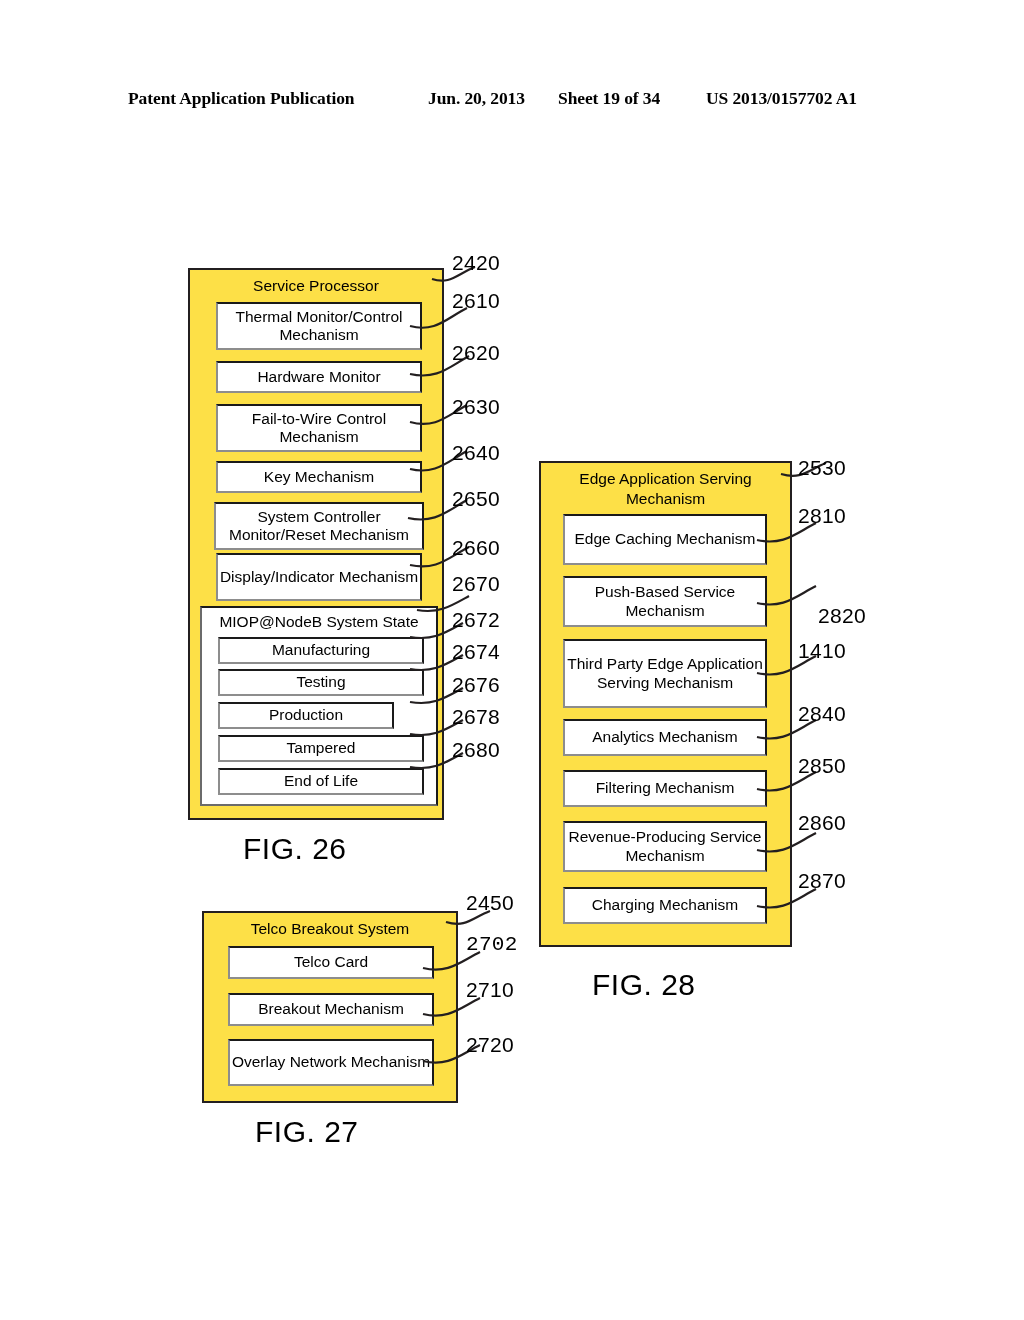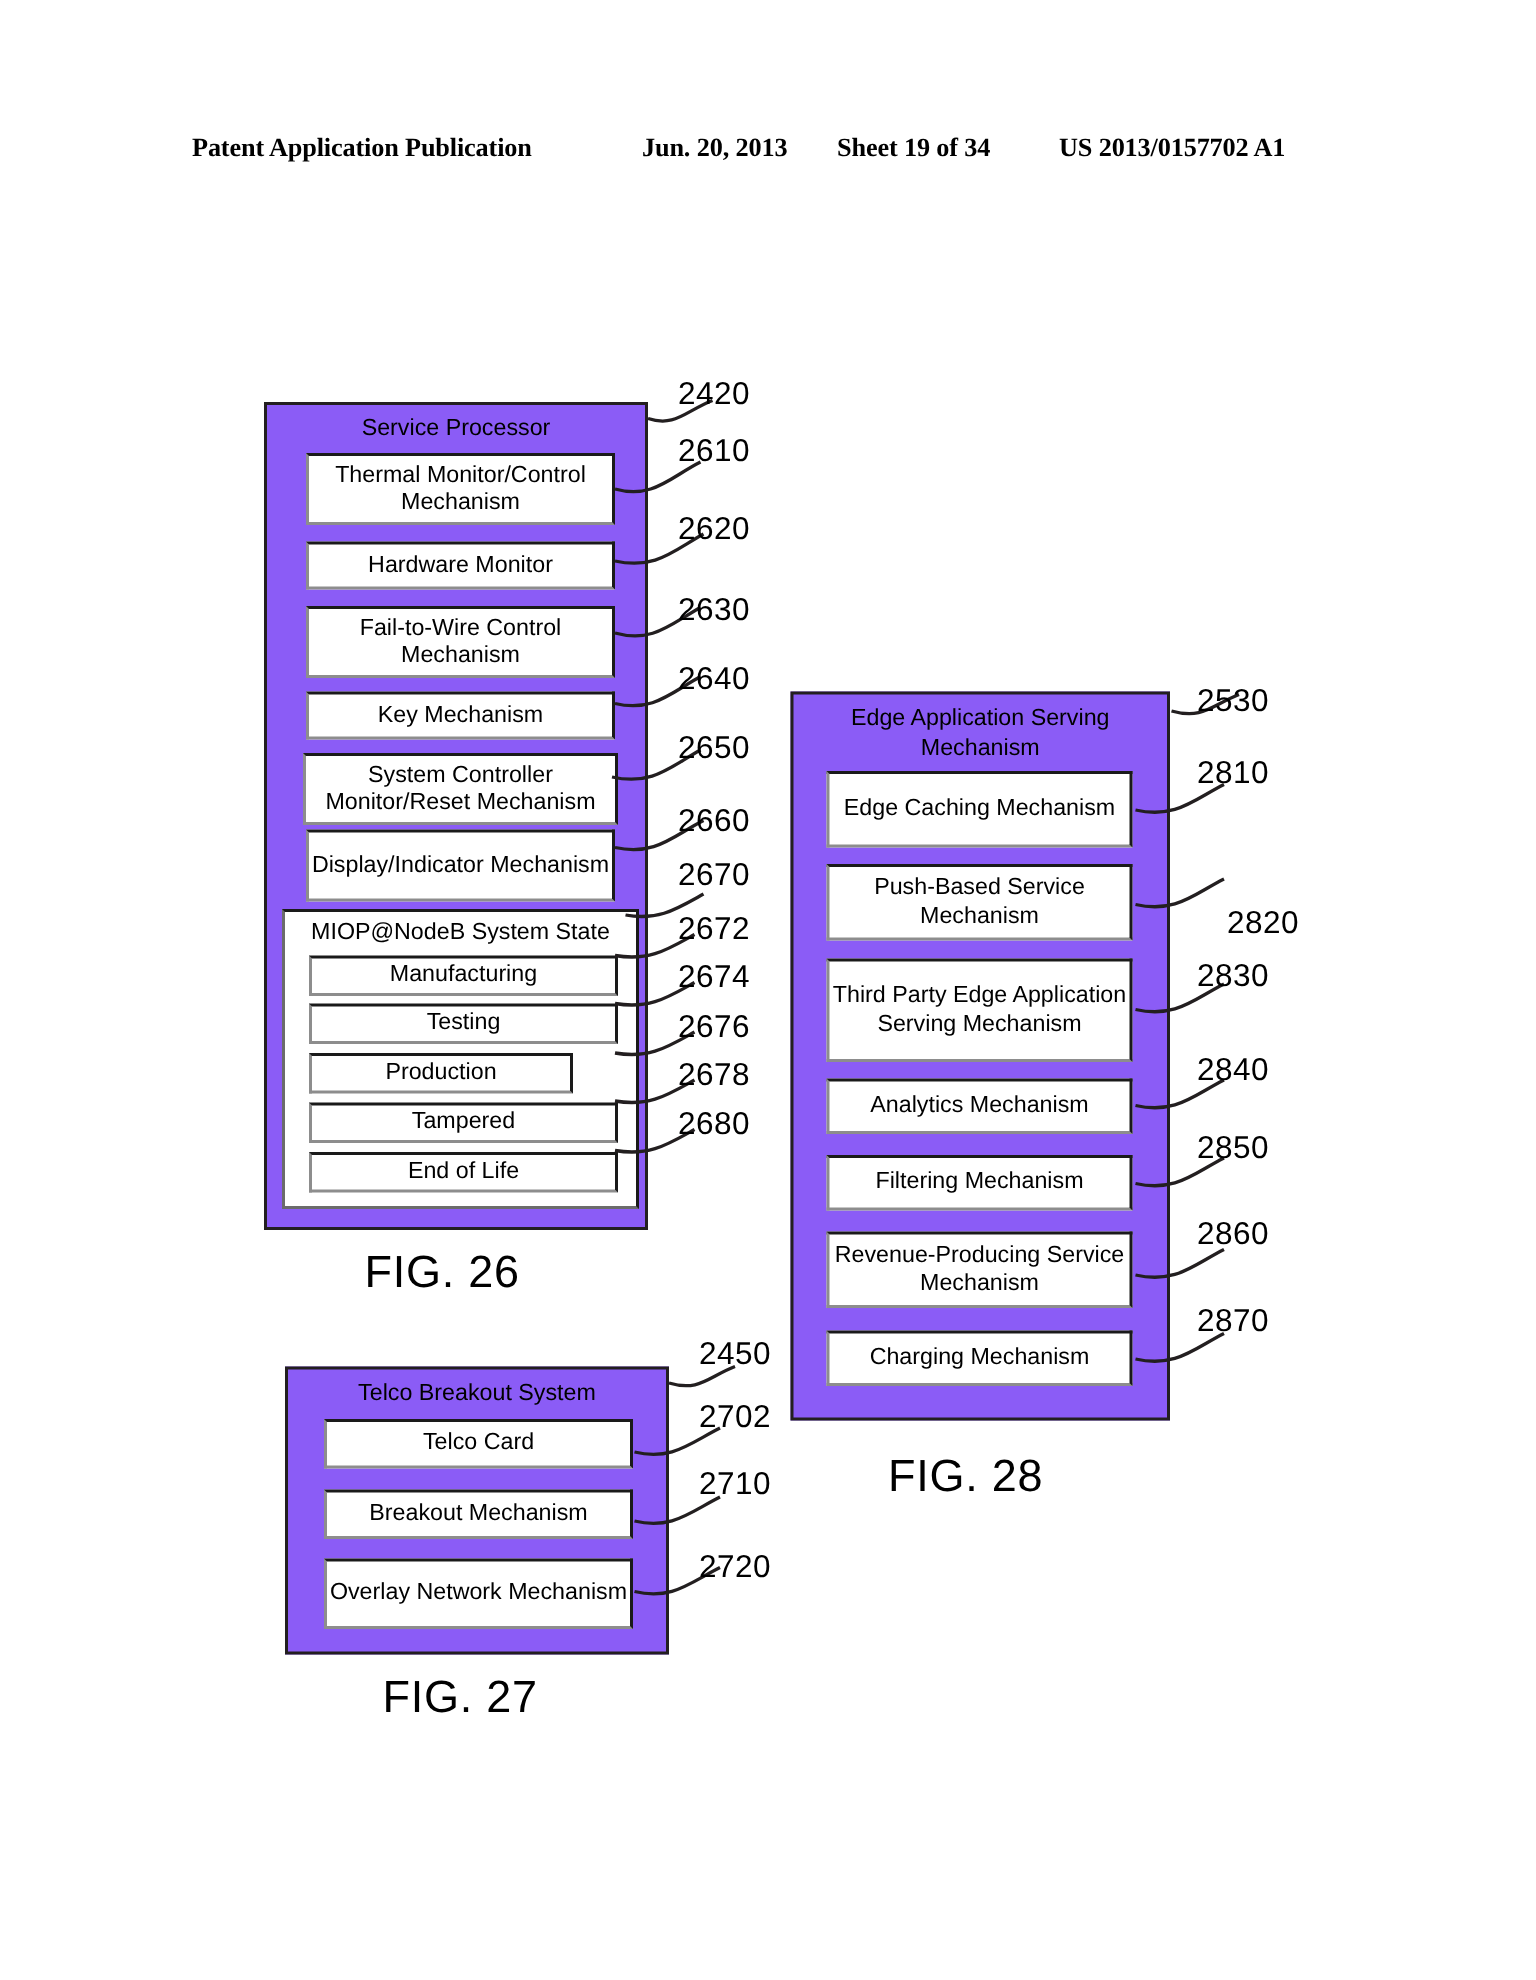--- a/index.html
+++ b/index.html
@@ -32,21 +32,22 @@
   .page-header .hdr-pub   { position: absolute; left: 0px;   top: 0; }
   .page-header .hdr-date  { position: absolute; left: 300px; top: 0; }
   .page-header .hdr-sheet { position: absolute; left: 430px; top: 0; }
   .page-header .hdr-num   { position: absolute; left: 578px; top: 0; }
 
   
   .fig-outer {
     position: absolute;
     box-sizing: border-box;
     border: 2.5px solid #231f20;
-    background: #8b5cf6;
+    background: #fde047;
+    margin-left: 12px;
   }
   .fig-outer-title {
     position: absolute;
     left: 0;
     right: 0;
     text-align: center;
     font-size: 15.5px;
     line-height: 19px;
     white-space: nowrap;
   }
@@ -217,21 +218,21 @@
 </div>
 
 <svg class="leader" style="left:418px; top:900px; width:120px; height:200px;" viewBox="0 0 120 200">
   <path d="M28,22 C48,28 54,18 72,11"></path>
   <path d="M5,68 C30,74 42,62 62,52"></path>
   <path d="M5,114 C30,120 42,108 62,98"></path>
   <path d="M5,161 C30,167 42,155 62,145"></path>
 </svg>
 
 <div class="ref-num" style="left:466px; top:892px;">2450</div>
-<div class="ref-num" style="left:466px; top:934px;">2702</div>
+<div class="ref-num" style="left:466px; top:934px;font-family:Liberation Mono, monospace;">2702</div>
 <div class="ref-num" style="left:466px; top:979px;">2710</div>
 <div class="ref-num" style="left:466px; top:1034px;">2720</div>
 
 <div class="fig-caption" style="left:255px; top:1115px;">FIG. 27</div>
 
 <div class="fig-outer" style="left:527px; top:461px; width:253px; height:486px;">
   <div class="fig-outer-title" style="top:6px; white-space:normal; padding:0 38px; line-height:20px;">Edge Application Serving Mechanism</div>
 
   <div class="inner-box" style="left:22px; top:51px; width:204px; height:51px;">
     <span>Edge Caching Mechanism</span>
@@ -263,19 +264,19 @@
   <path d="M5,223 C32,229 44,216 64,206"></path>
   <path d="M5,287 C32,293 44,280 64,270"></path>
   <path d="M5,339 C32,345 44,332 64,322"></path>
   <path d="M5,400 C32,406 44,393 64,383"></path>
   <path d="M5,456 C32,462 44,449 64,439"></path>
 </svg>
 
 <div class="ref-num" style="left:798px; top:457px;">2530</div>
 <div class="ref-num" style="left:798px; top:505px;">2810</div>
 <div class="ref-num" style="left:818px; top:569px;margin-top:36px;">2820</div>
-<div class="ref-num" style="left:798px; top:640px;">2830</div>
+<div class="ref-num" style="left:798px; top:640px;">1410</div>
 <div class="ref-num" style="left:798px; top:703px;">2840</div>
 <div class="ref-num" style="left:798px; top:755px;">2850</div>
 <div class="ref-num" style="left:798px; top:812px;">2860</div>
 <div class="ref-num" style="left:798px; top:870px;">2870</div>
 
 <div class="fig-caption" style="left:592px; top:968px;">FIG. 28</div>
 
 </body></html>

